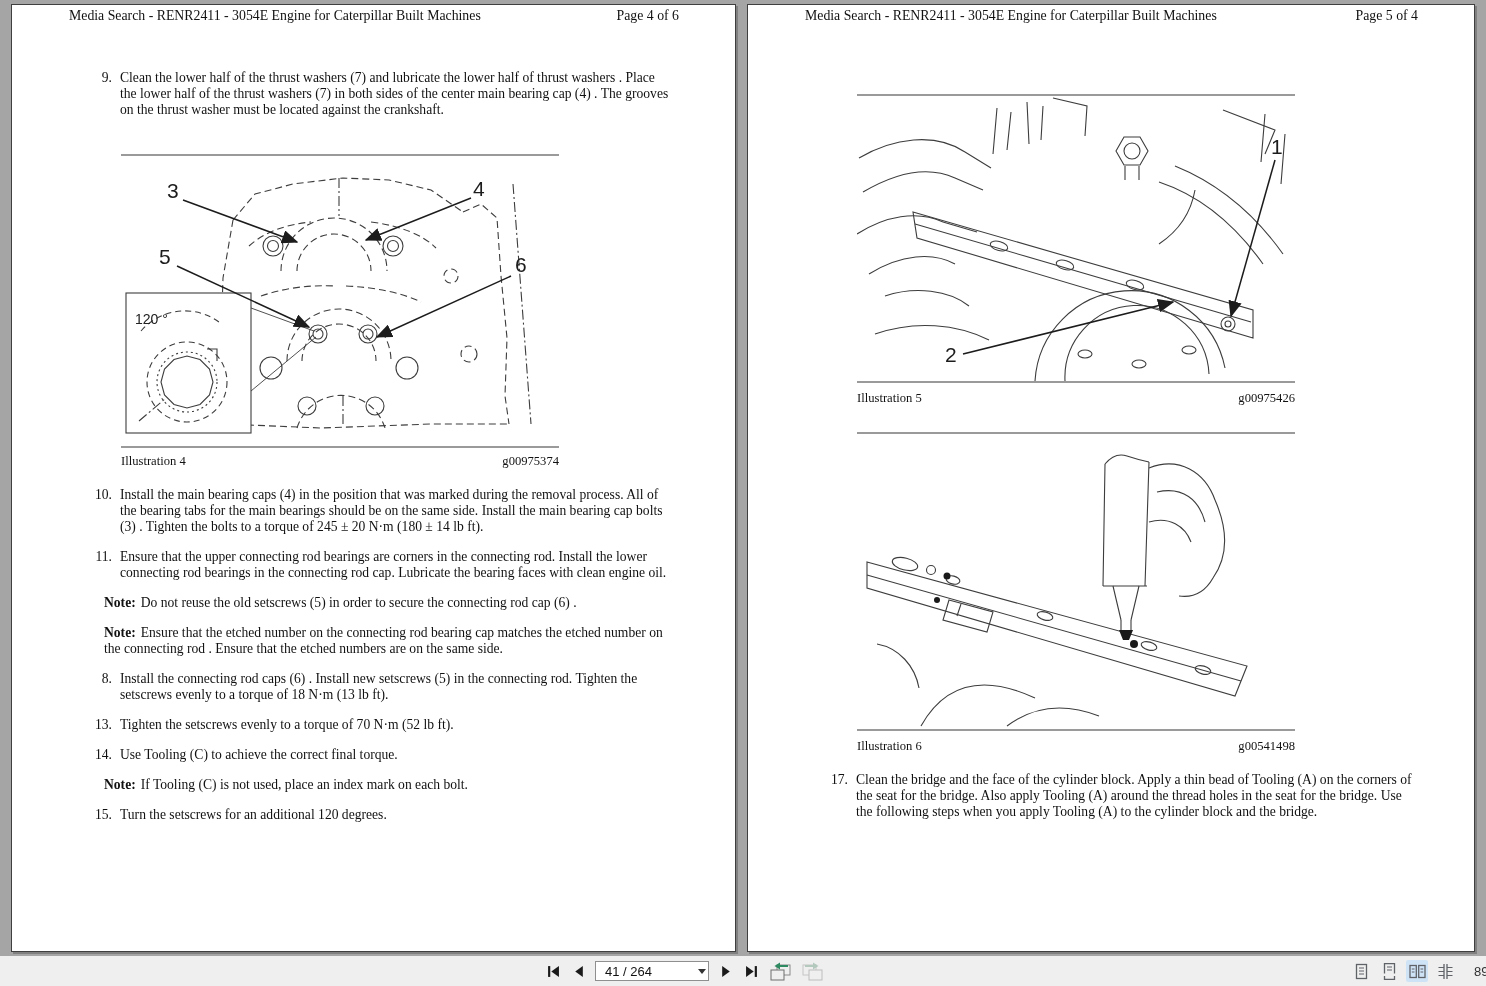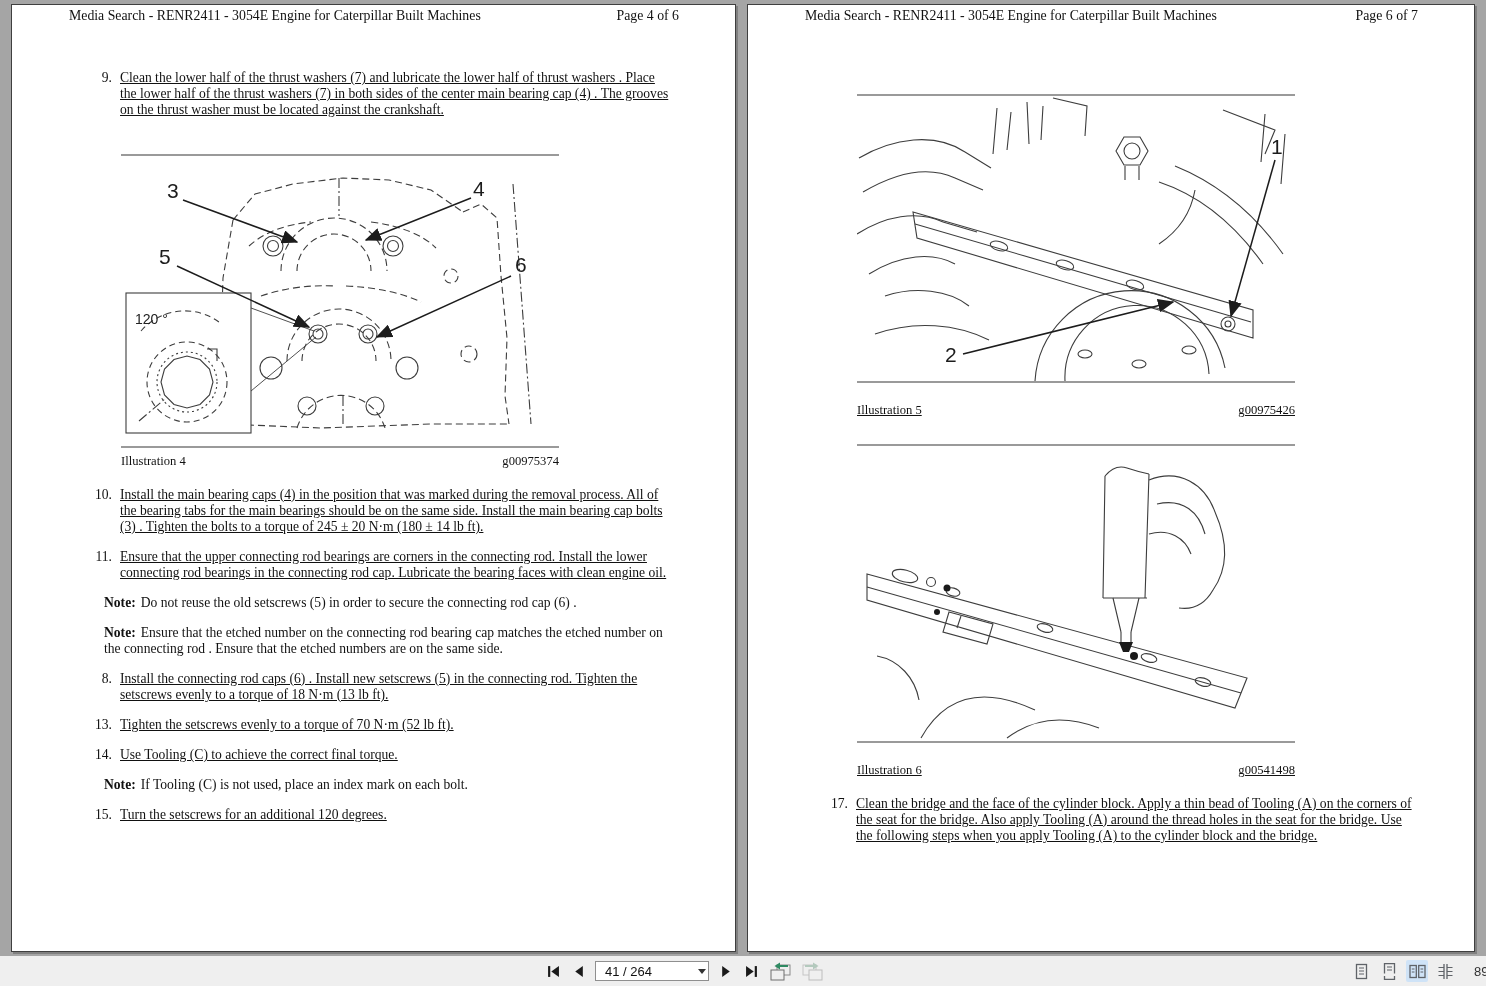--- a/index.html
+++ b/index.html
@@ -7,29 +7,29 @@
   .viewer{position:relative;width:1486px;height:986px;background:#a5a5a5;font-family:"Liberation Serif",serif;color:#111;overflow:hidden;}
   .page{position:absolute;top:4px;height:948px;background:#fff;border:1px solid #3f3f3f;box-sizing:border-box;box-shadow:2px 2px 0 rgba(0,0,0,.22);}
   .page-left{left:11px;width:725px;}
   .page-right{left:747px;width:728px;}
   .page-head{position:absolute;top:3px;left:0;right:0;display:flex;justify-content:space-between;padding:0 56px 0 57px;font-size:13.8px;}
   .pbody{position:absolute;left:0;right:0;font-size:13.6px;line-height:16px;}
   .pbody-l{top:65px;padding:0 64px 0 74px;}
   .pbody-r{top:89px;padding:0 58px 0 74px;}
   .item{display:flex;margin-bottom:14px;}
   .item .num{flex:0 0 26px;text-align:right;}
-  .item .txt{margin-left:8px;flex:1;text-decoration:underline;}
+  .item .txt{margin-left:8px;flex:1;}
   .note{margin-left:18px;margin-bottom:14px;}
   .note b{margin-right:5px;}
   .figure{margin:36px 0 18px 35px;width:438px;}
   .pbody-r .figure{margin-top:0;}
   .pbody-r .figure + .figure{margin-top:26px;}
   .rule{height:2px;background:#9a9a9a;}
   .figcap{display:flex;justify-content:space-between;font-size:12.6px;margin-top:6px;line-height:15px;}
-  .pbody-r .figcap{margin-top:20px;text-decoration:underline;}
+  .pbody-r .figcap{margin-top:8px;}
   .figure svg{display:block;}
   .figure svg text.callout{font-family:"Liberation Sans",sans-serif;font-size:21px;fill:#1c1c1c;}
   .figure svg text.inset-label{font-family:"Liberation Sans",sans-serif;font-size:14px;fill:#222;}
   
   .toolbar{position:absolute;left:0;right:0;bottom:0;height:30px;background:#efefef;font-family:"Liberation Sans",sans-serif;}
   .navgrp{position:absolute;left:545px;top:0;height:30px;display:flex;align-items:center;gap:9px;}
   .tb-btn{width:16px;height:16px;display:flex;align-items:center;justify-content:center;background:none;border:none;padding:0;cursor:pointer;}
   .tb-btn svg{display:block;}
   .page-box{width:114px;height:20px;border:1px solid #8f8f8f;background:#fff;display:flex;align-items:center;padding:0 2px 0 7px;box-sizing:border-box;}
   .page-box input{border:none;outline:none;flex:1;font:13px "Liberation Sans",sans-serif;color:#111;background:transparent;min-width:0;}
@@ -163,21 +163,21 @@
       <div class="item">
         <span class="num">15.</span>
         <div class="txt">Turn the setscrews for an additional 120 degrees.</div>
       </div>
     </div>
   </section>
 
   <section class="page page-right">
     <div class="page-head">
       <span>Media Search - RENR2411 - 3054E Engine for Caterpillar Built Machines</span>
-      <span>Page 6 of 7</span>
+      <span>Page 5 of 4</span>
     </div>
     <div class="pbody pbody-r">
 
       <div class="figure">
         <div class="rule"></div>
         <svg width="438" height="285" viewBox="0 0 438 285">
           <defs>
             <marker id="ah5" markerWidth="11" markerHeight="9" refX="10" refY="4.5" orient="auto">
               <path d="M0,0 L11,4.5 L0,9 Z" fill="#1c1c1c"></path>
             </marker>

